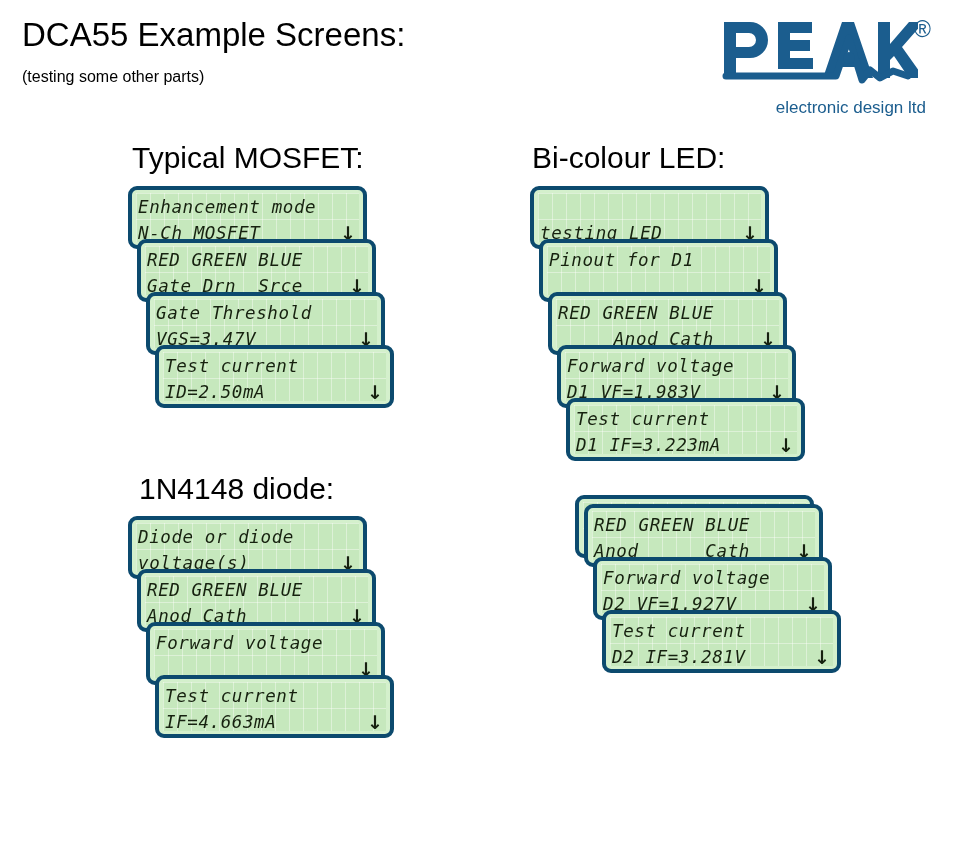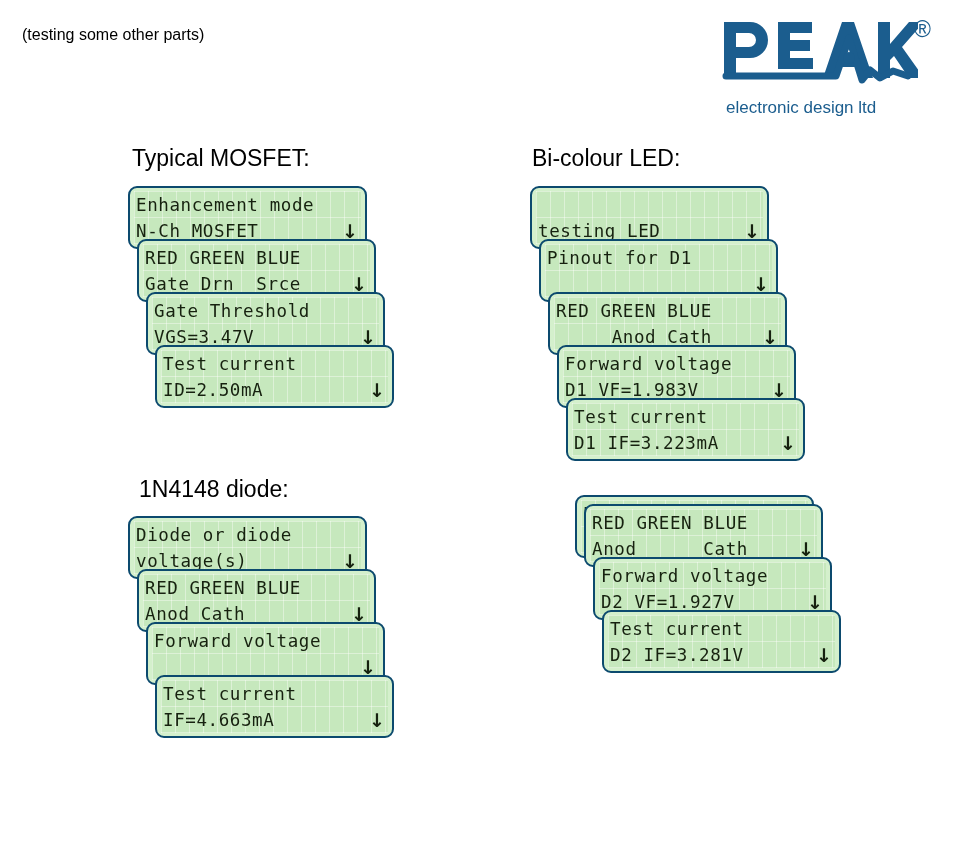--- a/index.html
+++ b/index.html
@@ -64,59 +64,60 @@
     top: 2px;
     font-size: 23px;
     line-height: 23px;
     color: #1b5d8e;
   }
   #logo-tagline {
     position: absolute;
     left: 8px;
     top: 82px;
     width: 200px;
-    text-align: left;
+    text-align: right;
     font-size: 17px;
     line-height: 20px;
     color: #1b5d8e;
     white-space: nowrap;
   }
 
   
   .column {
     position: absolute;
   }
   #col-left  { left: 0;   top: 0; width: 480px; height: 860px; }
   #col-right { left: 480px; top: 0; width: 480px; height: 860px; }
 
   .section {
     position: absolute;
   }
   .section-heading {
     position: absolute;
-    font-size: 23px;
+    font-size: 30px;
     line-height: 28px;
     font-weight: 400;
     white-space: nowrap;
     color: #000000;
   }
 
   
   .lcd-stack {
     position: absolute;
   }
   .lcd {
     position: absolute;
     width: 239px;
     height: 63px;
     box-sizing: border-box;
     background: #d4f0cc;
-    border: 2px solid #0c4a6e;
+    border: 4px solid #0c4a6e;
     border-radius: 9px;
     padding: 3px 4px;
+    font-style: italic;
   }
   .lcd-screen {
     position: relative;
     width: 100%;
     height: 100%;
     box-sizing: border-box;
     background-color: #c6e8bd;
     background-image:
       linear-gradient(to right,  rgba(255,255,255,0.40) 1px, transparent 1px),
       linear-gradient(to bottom, rgba(255,255,255,0.40) 1px, transparent 1px);
@@ -154,20 +155,21 @@
     font-weight: bold;
     color: #16210f;
   }
 </style>
 </head>
 <body>
 
 <div id="header">
 
   <div id="title-block">
+    <div id="page-title">DCA55 Example Screens:</div>
     <div id="page-subtitle">(testing some other parts)</div>
   </div>
 
   <div id="logo">
     <div id="logo-mark">
       <svg viewBox="0 0 200 76" width="200" height="76" aria-hidden="true">
 
         <path d="M6 6 h26 a18 18 0 0 1 0 36 h-14 v20 h-12 z
                  M18 17 h13 a7 7 0 0 1 0 14 h-13 z" fill="#1b5d8e" fill-rule="evenodd"></path>
 

